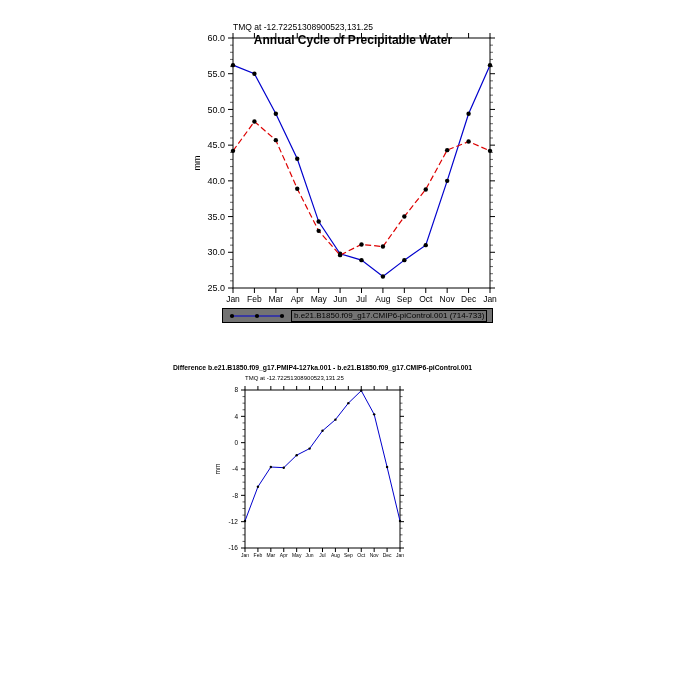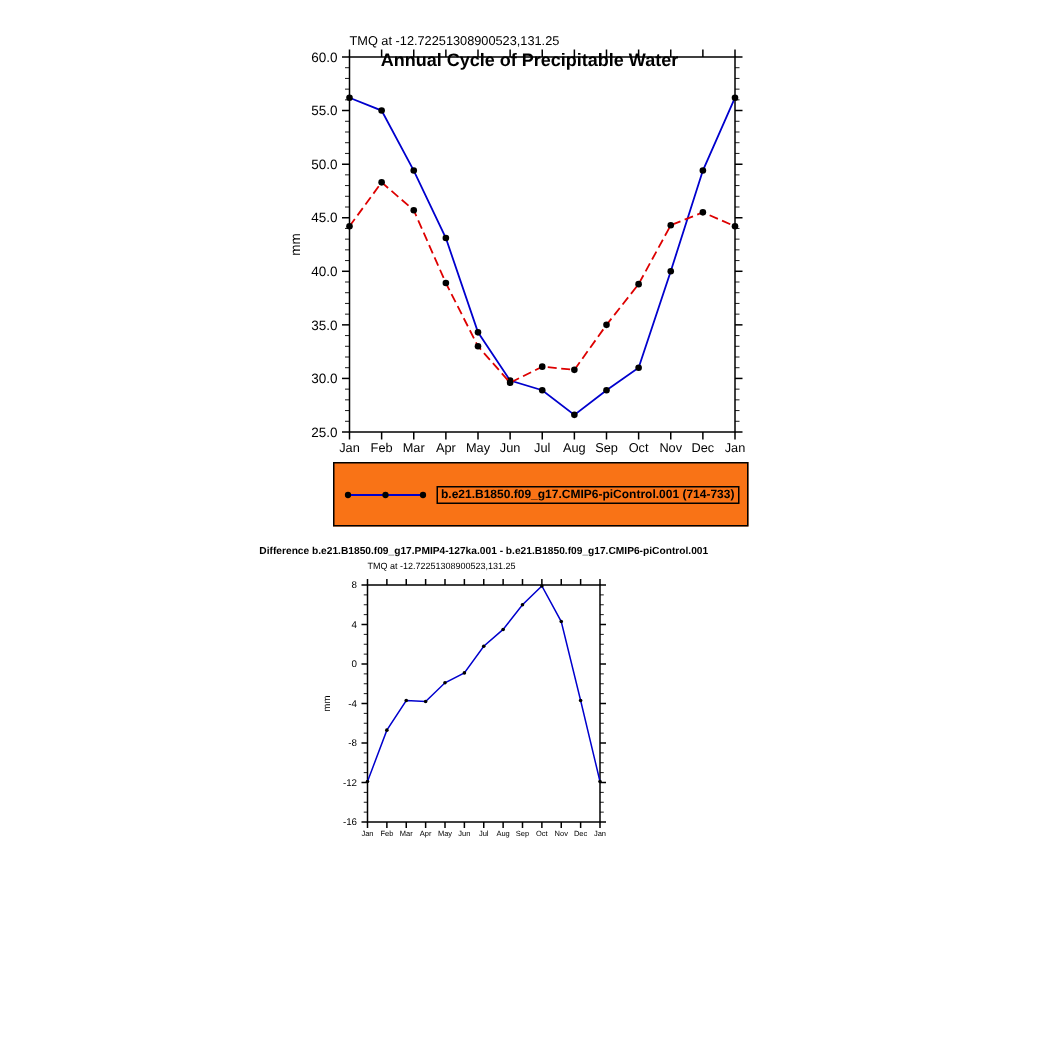--- a/index.html
+++ b/index.html
@@ -5,22 +5,22 @@
   html,body{margin:0;padding:0;}
   body{
     width:700px;height:700px;background:#ffffff;position:relative;
     font-family:"Liberation Sans", sans-serif;color:#000;overflow:hidden;
   }
   .abs{position:absolute;}
   #top-title{left:188px;top:5px;width:330px;text-align:center;font-size:12px;font-weight:bold;margin-top:28px;}
   #top-subtitle{left:233px;top:22px;font-size:8.5px;}
   #top-svg{left:188px;top:29px;}
   #legend{
-    left:222px;top:308px;border:1px solid #000;background:#f97316;
-    padding:14px 5px;display:flex;flex-direction:column;gap:1px;font-weight:bold;
+    left:222px;top:308px;border:1px solid #000;background:#737373;
+    padding:0 5px;display:flex;flex-direction:column;gap:1px;
   }
   .legend-row{display:flex;align-items:center;gap:5px;height:13px;}
   .legend-label{font-size:8px;border:0.5px solid #000;padding:0 2px;line-height:10px;white-space:nowrap;}
   #bottom-title{left:150px;top:364px;width:345px;text-align:center;font-size:6.8px;font-weight:bold;}
   #bottom-subtitle{left:245px;top:375px;font-size:6px;}
   #bottom-svg{left:212px;top:383px;}
   svg text{font-family:"Liberation Sans", sans-serif;fill:#000;}
 </style>
 </head>
 <body>

